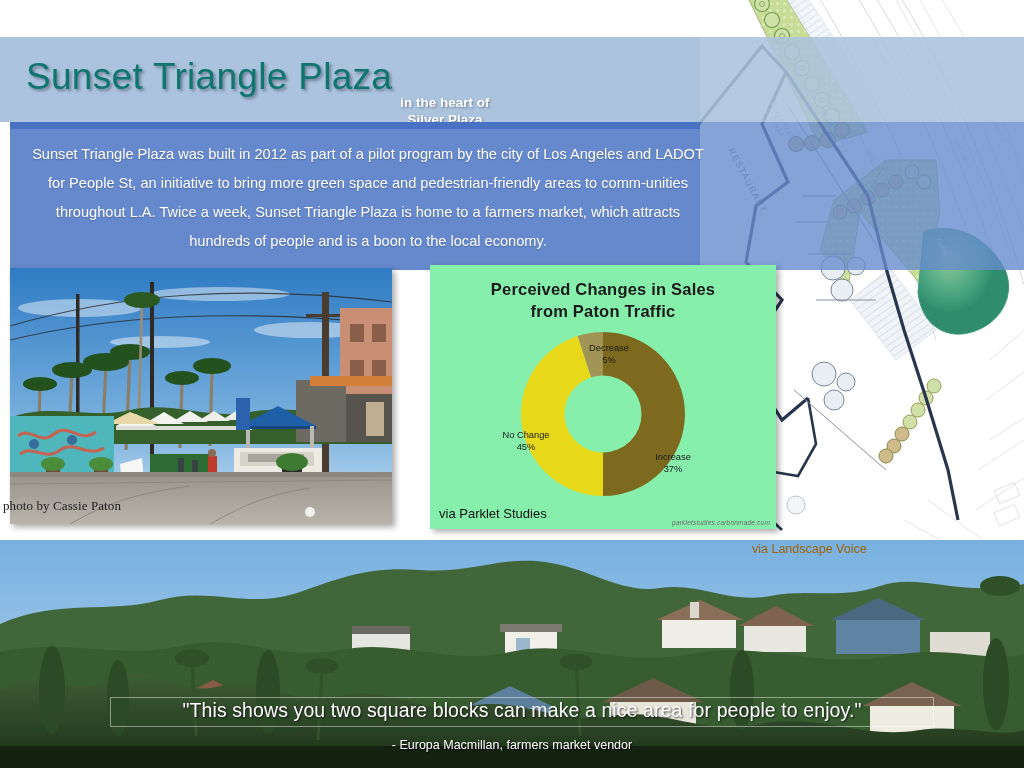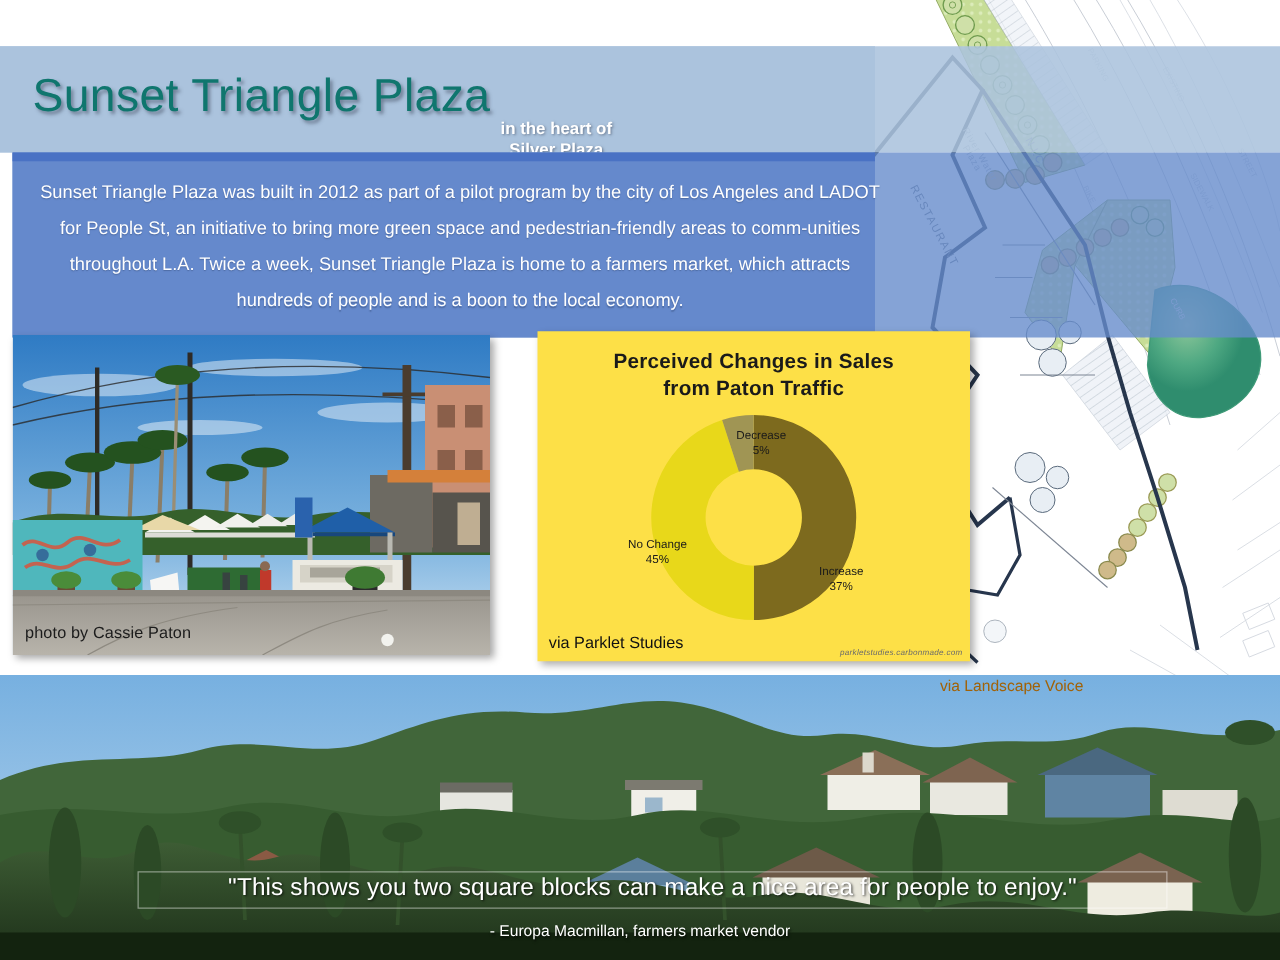--- a/index.html
+++ b/index.html
@@ -29,23 +29,23 @@
   .hillside svg { display:block; width: 100%; height: 100%; }
 
   
   .marketphoto {
     position: absolute; left: 10px; top: 268px; width: 382px; height: 256px;
     overflow: hidden;
     box-shadow: 3px 3px 6px rgba(0,0,0,.35);
   }
   .marketphoto svg { display:block; width:100%; height:100%; }
   .photo-credit {
-    position: absolute; left: 20px; top: 498px;
+    position: absolute; left: 3px; top: 498px;
     font-size: 13px; color: #1c1c1c;
-    font-family: Liberation Sans, sans-serif;
+    font-family: Liberation Serif, serif;
     letter-spacing: .1px;
     z-index: 30;
   }
 
   
   .header-band {
     position: absolute; left: 0; top: 37px; width: 1024px; height: 85px;
     background: rgba(171,195,221,.88);
   }
   .header-band.opaque-left {
@@ -83,21 +83,21 @@
     text-align: center; color: #ffffff;
     font-size: 14.6px; line-height: 29px;
     text-shadow: 0 1px 1px rgba(30,45,80,.35);
     font-family: "Liberation Sans", sans-serif;
     margin-left: 12px;
   }
 
   
   .chart-panel {
     position: absolute; left: 430px; top: 265px; width: 346px; height: 264px;
-    background: #fde047;
+    background: #86efac;
     box-shadow: 3px 3px 6px rgba(0,0,0,.32);
   }
   .chart-title {
     position: absolute; left: 0; top: 13px; width: 100%;
     text-align: center; font-size: 16.5px; font-weight: bold;
     color: #1a1a1a; line-height: 22px; letter-spacing: .2px;
   }
   .donut-wrap {
     position: absolute; left: 0; top: 60px; width: 100%; height: 178px;
   }

